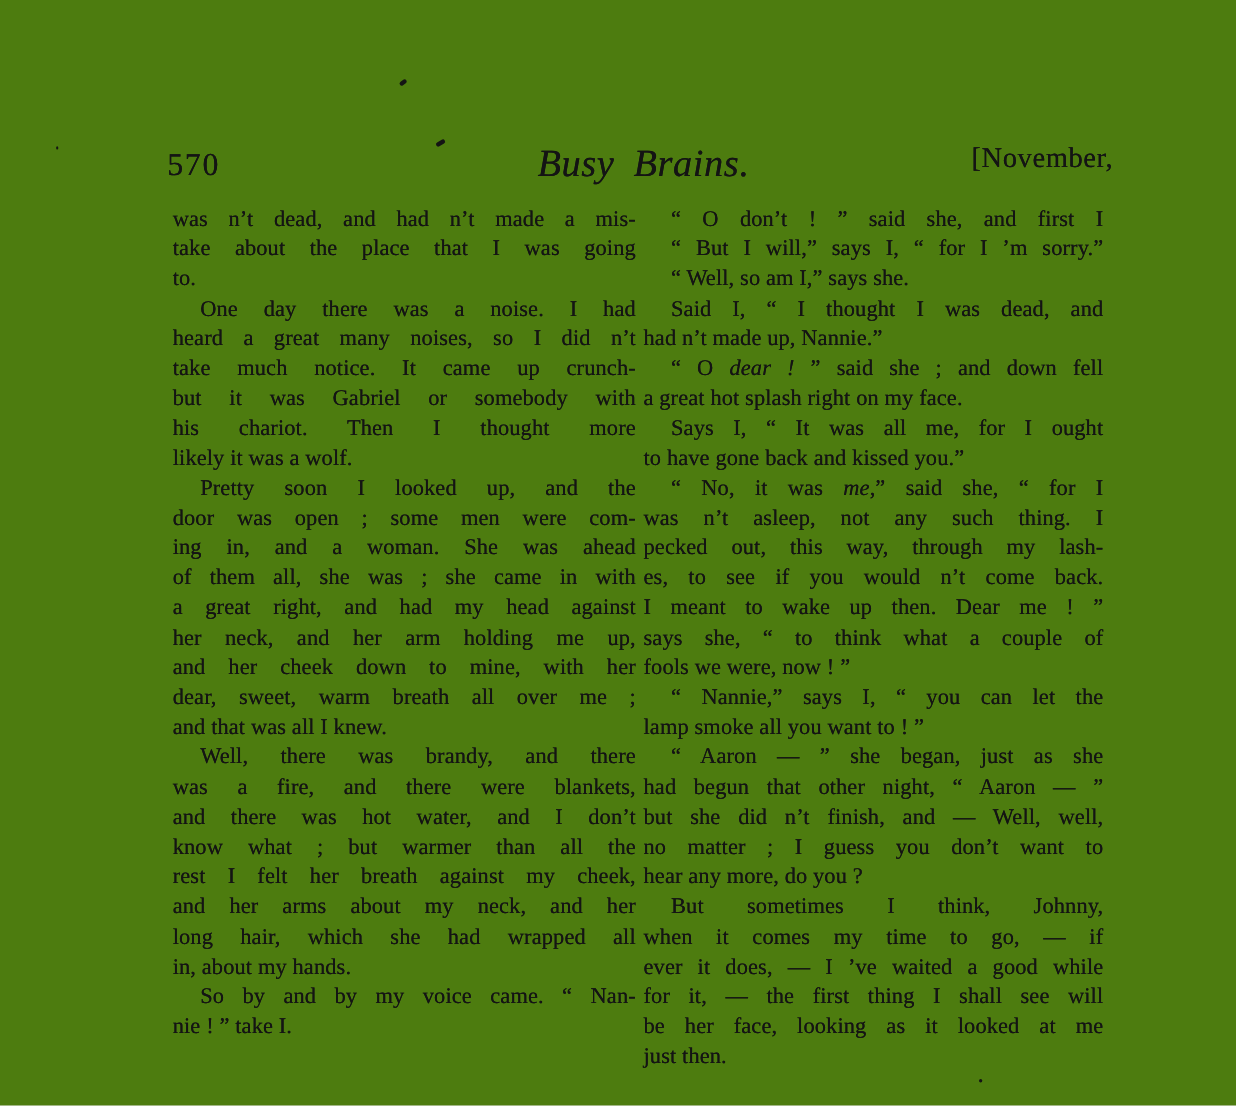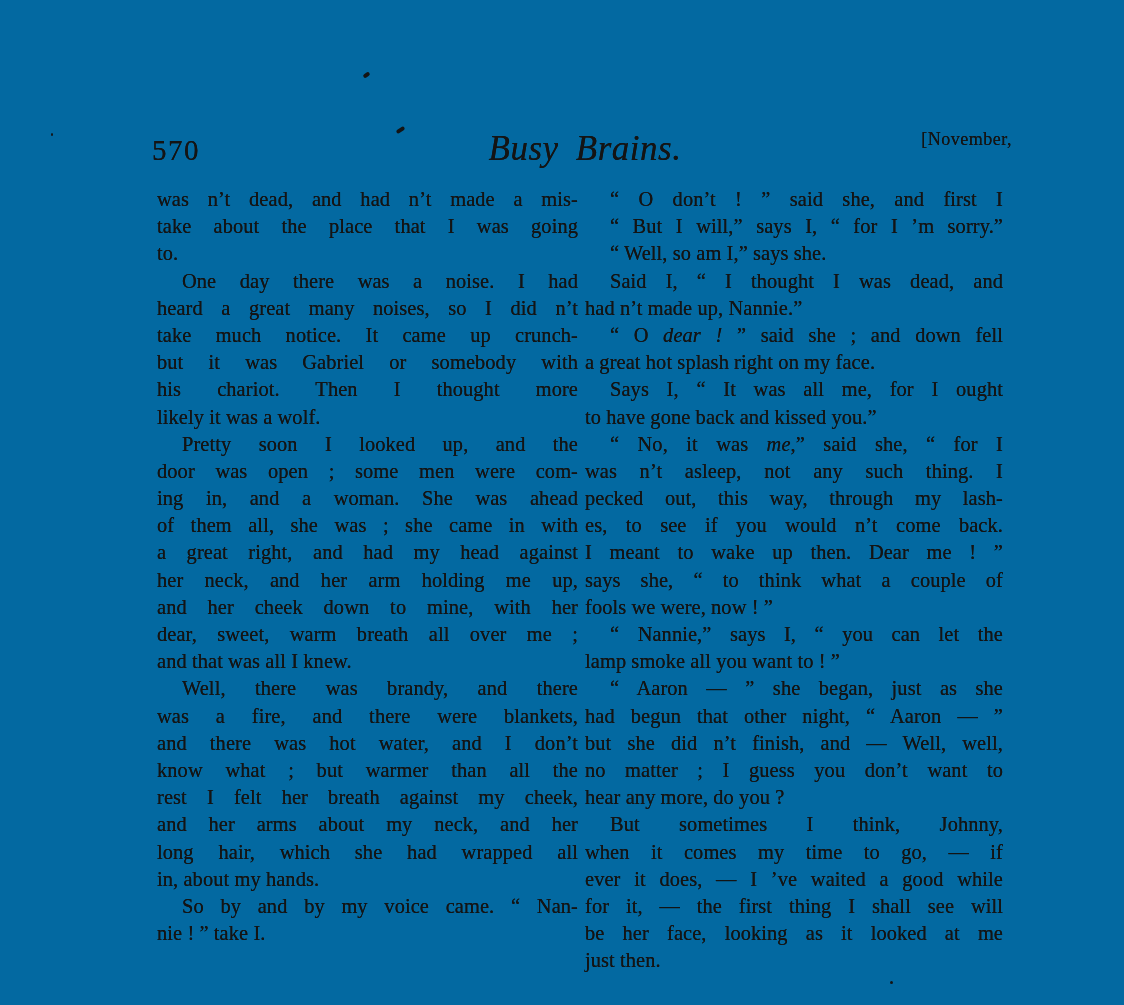--- a/index.html
+++ b/index.html
@@ -1,20 +1,20 @@
 <!DOCTYPE html>
 <html><head>
 <meta charset="utf-8">
 <style>
   html, body { margin: 0; padding: 0; background: #e8e8e8; }
   .page {
     position: relative;
     width: 1124px;
     height: 1005px;
-    background: #0369a1;
+    background: #4d7c0f;
     color: #141414;
     font-family: "Liberation Serif", "DejaVu Serif", serif;
     overflow: hidden;
     text-shadow: 0 0 0.35px currentColor;
   }
   
   .page-number {
     position: absolute;
     left: 152px; top: 134px;
     font-size: 29px;
@@ -26,21 +26,21 @@
     width: 260px;
     text-align: center;
     font-style: italic;
     font-size: 35px;
     letter-spacing: 0.5px;
     word-spacing: 8px;
   }
   .date-header {
     position: absolute;
     right: 112px; top: 129px;
-    font-size: 18px;
+    font-size: 26px;
     letter-spacing: 0.5px;
   }
   
   .column {
     position: absolute;
     top: 186px;
     font-size: 20.4px;
     line-height: 27.2px;
     letter-spacing: 0.1px;
   }

